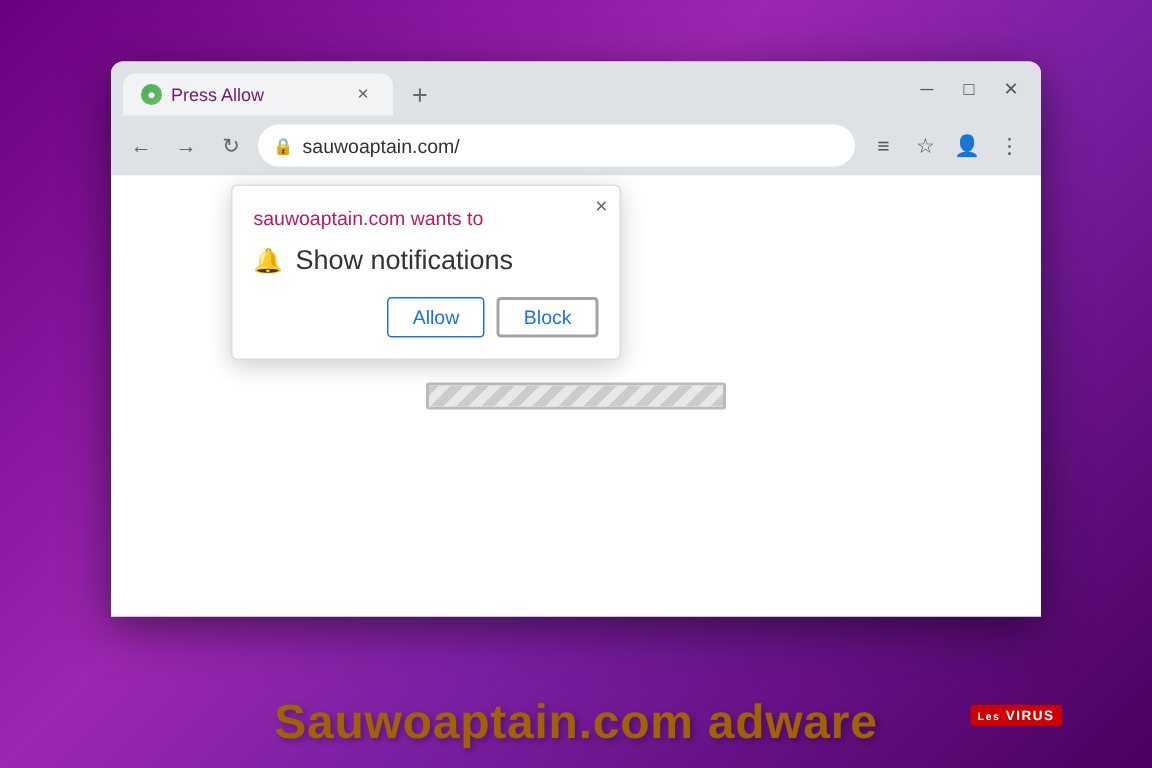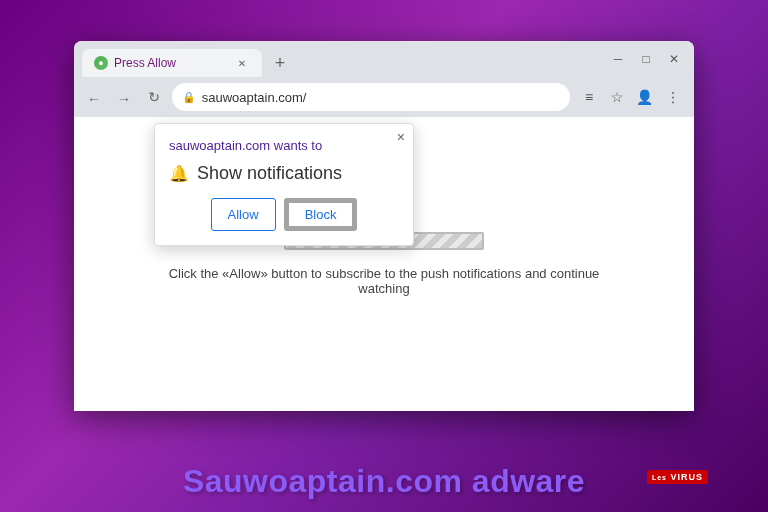--- a/index.html
+++ b/index.html
@@ -239,21 +239,21 @@
       top: 6px;
       right: 8px;
       font-size: 14px;
       color: #666;
       cursor: pointer;
       line-height: 1;
     }
 
     .popup-title {
       font-size: 13px;
-      color: #4c1d95;
+      color: #be185d;
       margin-bottom: 10px;
       font-weight: normal;
     }
 
     .popup-permission {
       display: flex;
       align-items: center;
       gap: 8px;
       margin-bottom: 14px;
     }
@@ -264,56 +264,56 @@
     }
 
     .permission-text {
       font-size: 18px;
       color: #333;
     }
 
     .popup-buttons {
       display: flex;
       gap: 8px;
-      justify-content: center;
+      justify-content: flex-end;
     }
 
     .btn-allow {
       padding: 4px 16px;
       border: 1px solid #1a73e8;
       border-radius: 3px;
       background: white;
       color: #1a73e8;
       font-size: 13px;
       cursor: pointer;
     }
 
     .btn-block {
       padding: 4px 16px;
-      border: 5px solid #a3a3a3;
+      border: 2px solid #a3a3a3;
       border-radius: 3px;
       background: white;
       color: #1a73e8;
       font-size: 13px;
       cursor: pointer;
     }
 
     
     .bottom-label {
       position: absolute;
       bottom: 12px;
       left: 0;
       right: 0;
       text-align: center;
     }
 
     .bottom-label-text {
       font-size: 32px;
       font-weight: 900;
-      color: #8b5cf6;
+      color: #a16207;
       font-family: Arial Black, Arial, sans-serif;
       text-shadow: 2px 2px 4px rgba(0,0,0,0.3);
       letter-spacing: 0.5px;
     }
 
     .virus-badge {
       position: absolute;
       bottom: 16px;
       right: 60px;
       background: #cc0000;
@@ -380,21 +380,20 @@
       <div class="popup-buttons">
         <button class="btn-allow">Allow</button>
         <button class="btn-block">Block</button>
       </div>
     </div>
 
     <div class="fake-progress">
       <div class="fake-progress-stripe"></div>
     </div>
 
-    <p class="page-instruction">Click the «Allow» button to subscribe to the push notifications and continue watching</p>
 
   </div>
 </div>
 
 <div class="bottom-label">
   <span class="bottom-label-text">Sauwoaptain.com adware</span>
   <div class="virus-badge">
     <span class="virus-badge-prefix">Les</span>
     <span>VIRUS</span>
   </div>

